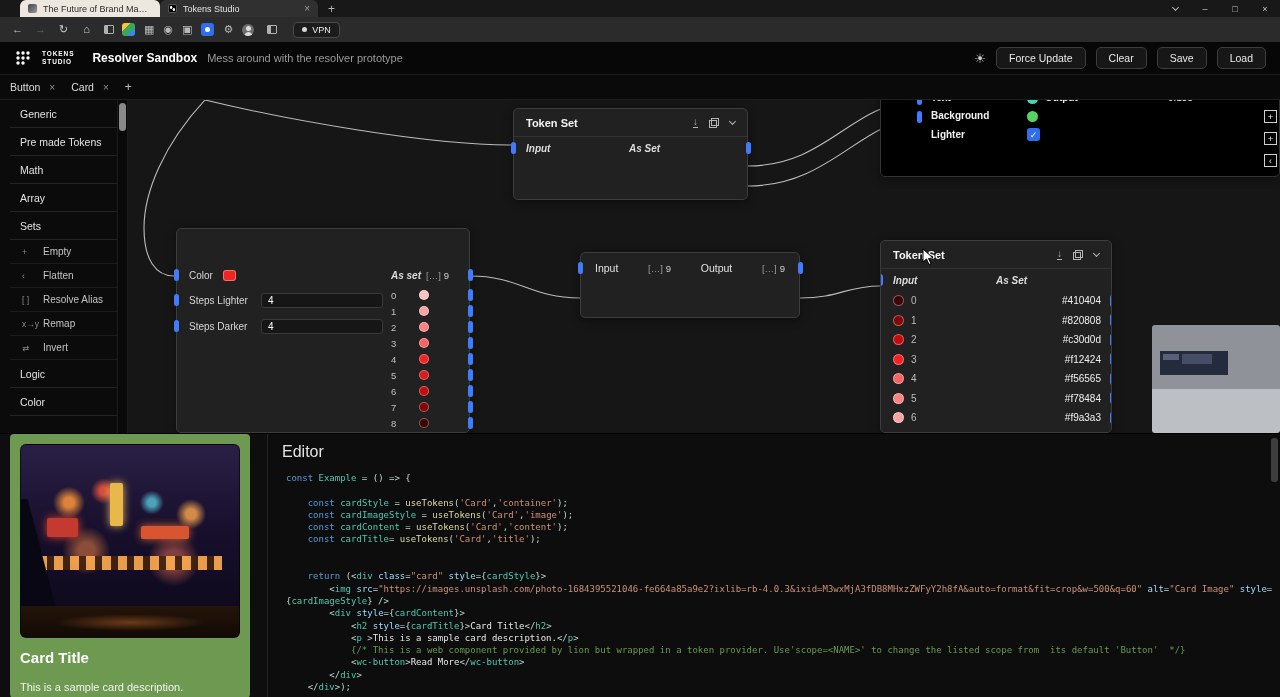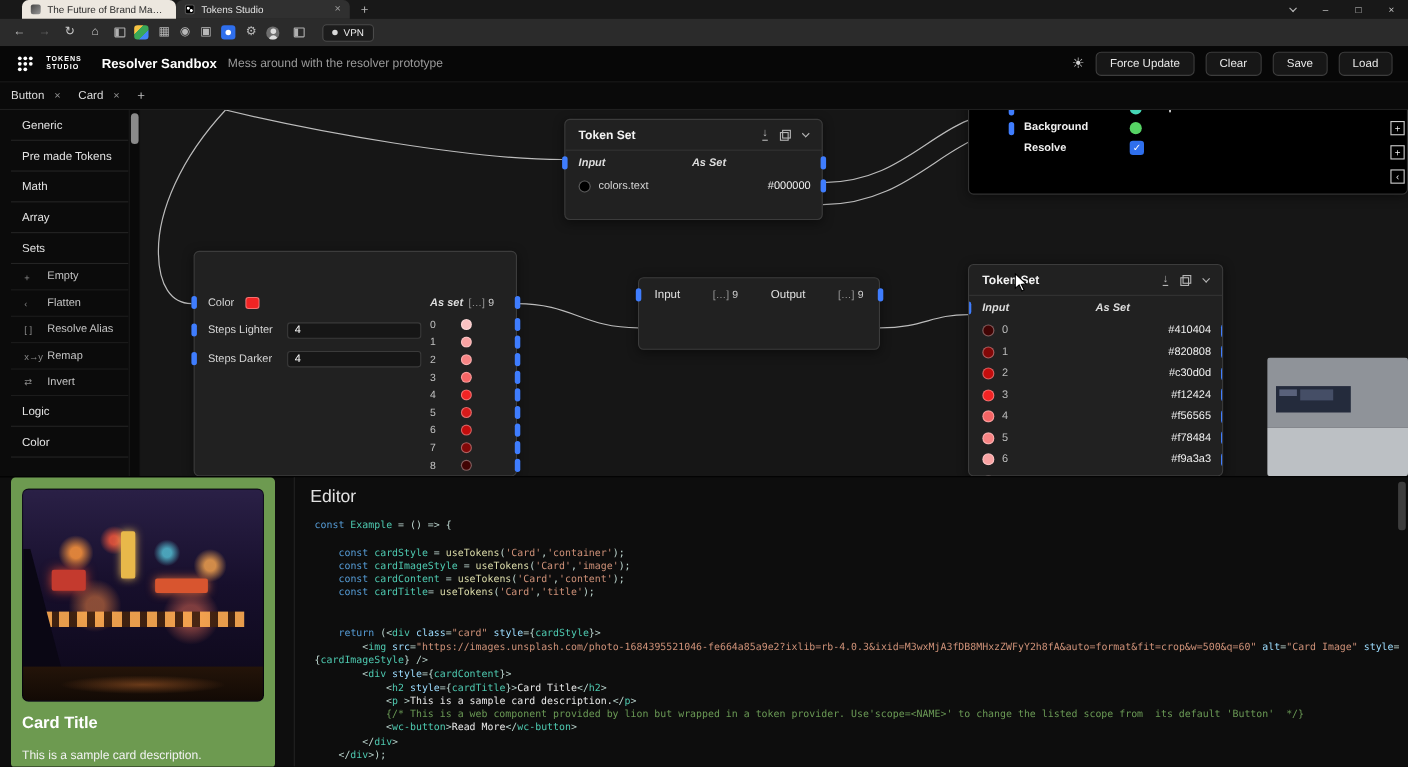--- a/index.html
+++ b/index.html
@@ -304,43 +304,37 @@
 
       <div class="node contrast" style="left:752px;top:-11px;width:400px;height:88px;">
         <span class="cport" style="left:36px;top:3px;"></span>
         <span class="ctext" style="left:50px;top:2px;">Text</span>
         <span class="cdot" style="left: 146px; top: 3px; background-color: rgb(69, 214, 181);"></span>
         <span class="ctext" style="left:164px;top:2px;">Output</span>
         <span class="cval" style="right:86px;top:2px;">9.135</span>
         <span class="cport" style="left:36px;top:21px;"></span>
         <span class="ctext" style="left:50px;top:20px;">Background</span>
         <span class="cdot" style="left: 146px; top: 21px; background-color: rgb(86, 211, 100);"></span>
-        <span class="ctext" style="left:50px;top:39px;">Resolve</span>
+        <span class="ctext" style="left:50px;top:39px;">Lighter</span>
         <span class="ccheck" style="left:146px;top:38px;">✓</span>
       </div>
 
       <div class="node" style="left:385px;top:8px;width:235px;height:92px;">
         <div class="nhead">
           <span class="ntitle">Token Set</span>
           <span class="nicons">
             <span class="dlic">↓</span>
             <span class="cpic"></span>
             <span class="chev"></span>
           </span>
         </div>
         <div class="iorow">
           <span class="port left"></span>
           <span class="iolab">Input</span>
           <span class="iolab r">As Set</span>
-          <span class="port right"></span>
-        </div>
-        <div class="trow">
-          <span class="sw" style="background-color: rgb(0, 0, 0);"></span>
-          <span class="tl">colors.text</span>
-          <span class="tv">#000000</span>
           <span class="port right"></span>
         </div>
       </div>
 
       <div class="node" style="left:48px;top:128px;width:294px;height:205px;">
         <div class="gen-left">
           <div class="grow first">
             <span class="port left"></span>
             <span class="glabel">Color</span>
             <span class="sw rect" style="background-color: rgb(241, 36, 36);"></span>

